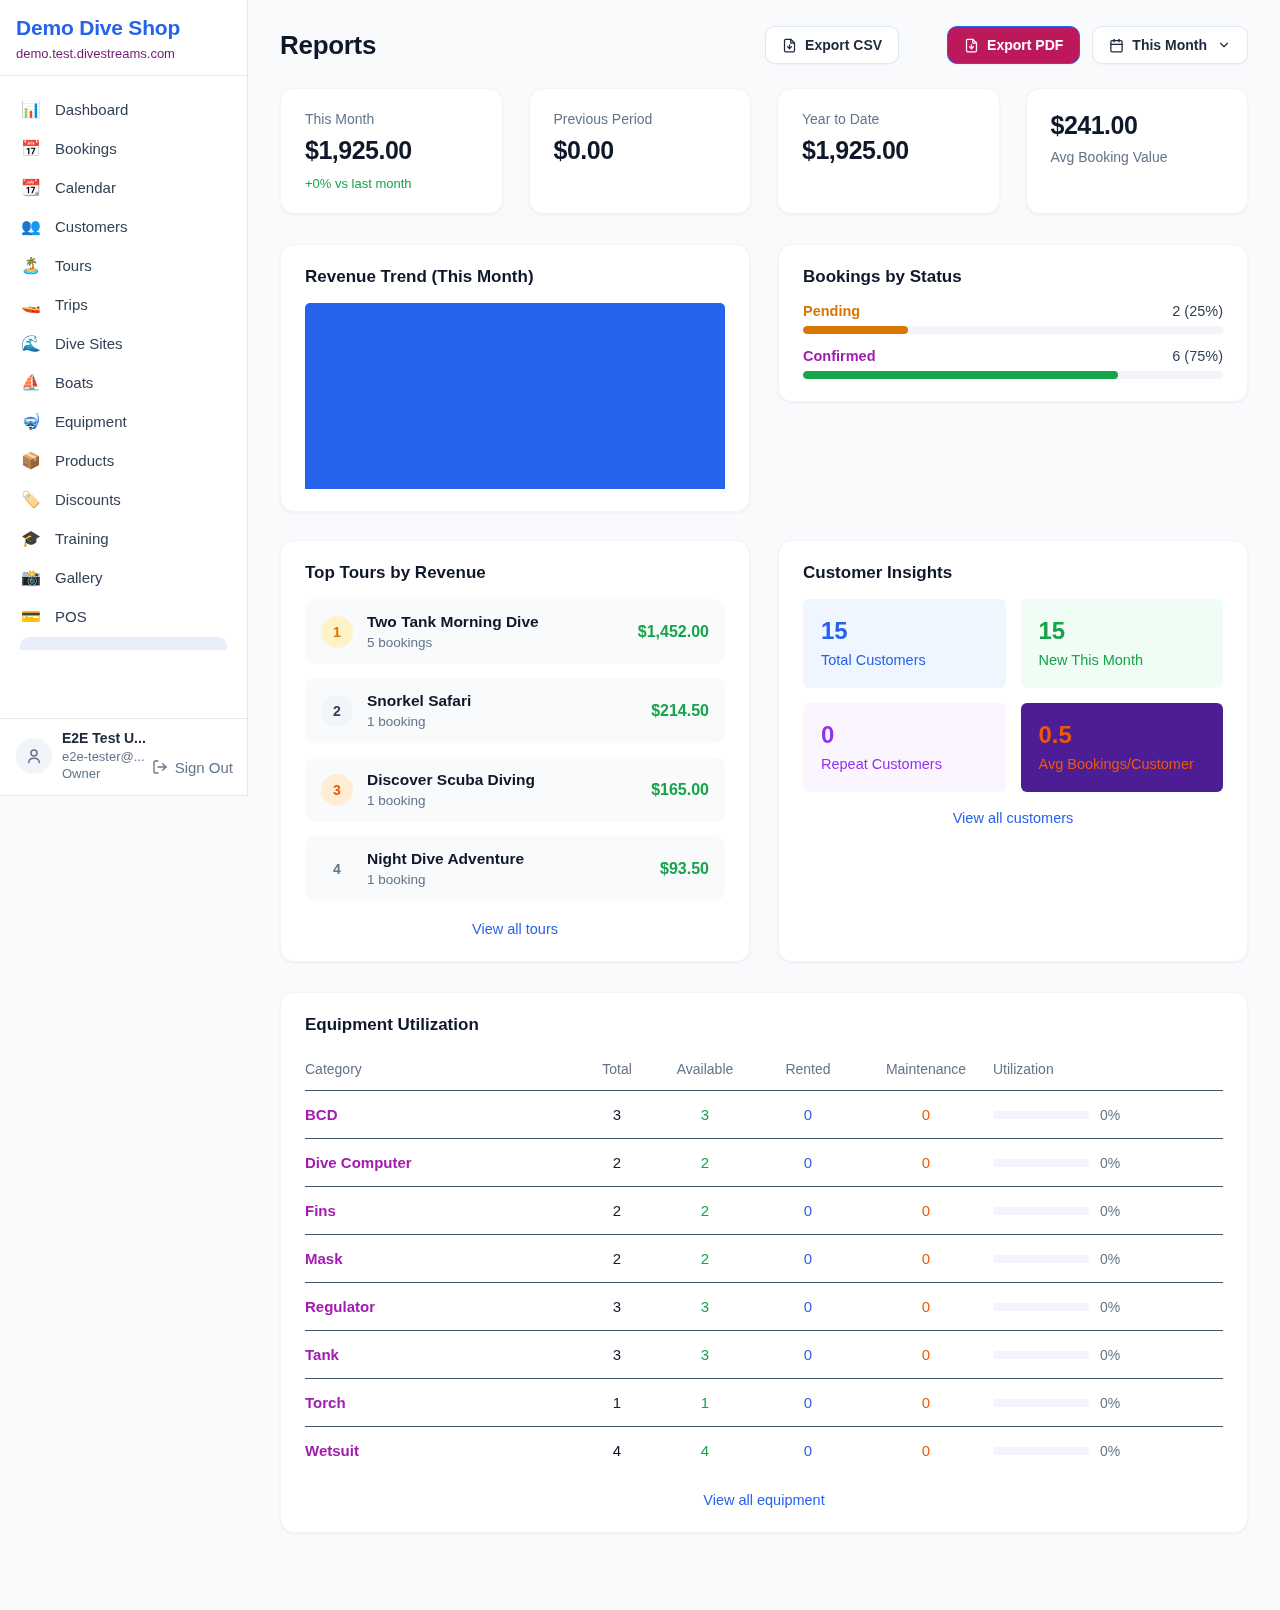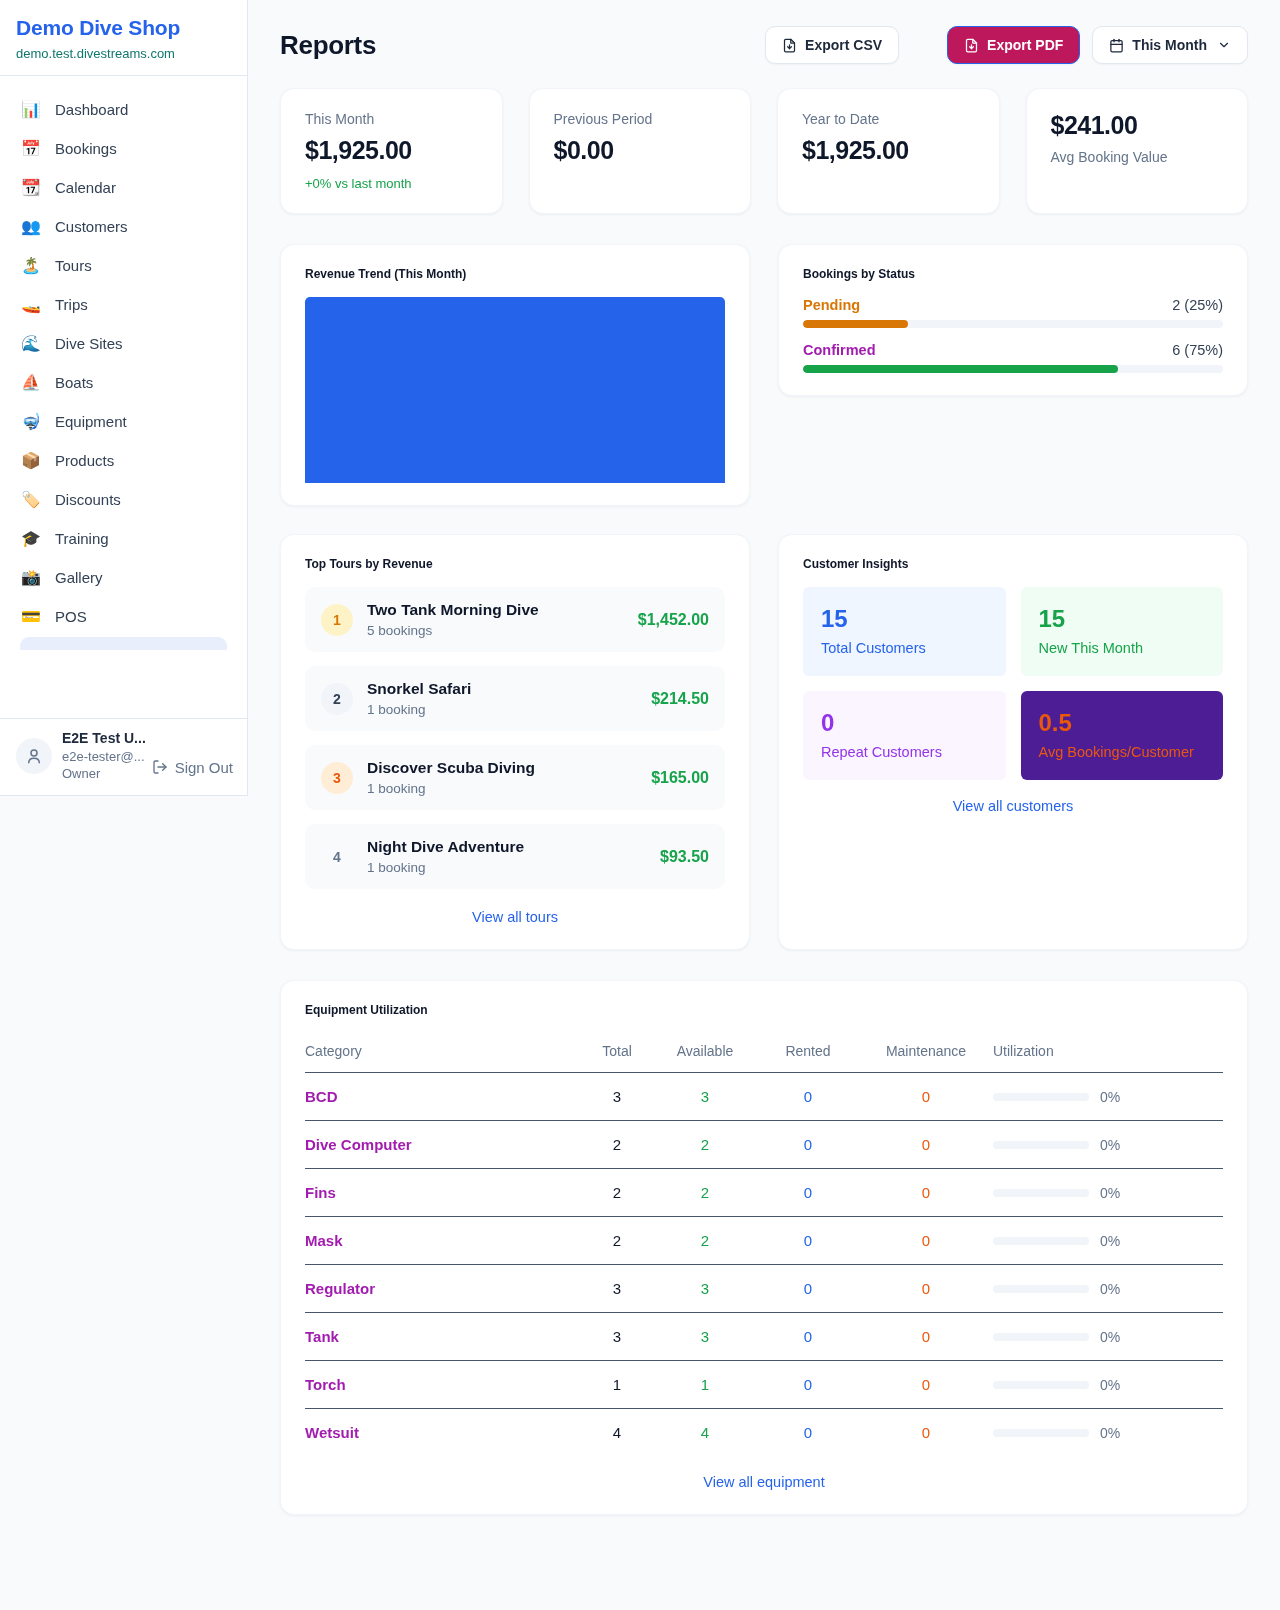--- a/index.html
+++ b/index.html
@@ -11,21 +11,21 @@
     overflow:hidden;
   }
   
   .sidebar {
     position:absolute; top:0; left:0; width:248px; height:796px;
     background:#ffffff; border-right:1px solid #e2e8f0; border-bottom:1px solid #e2e8f0;
     display:flex; flex-direction:column;
   }
   .brand { padding:16px 16px 14px; border-bottom:1px solid #e2e8f0; }
   .brand-title { margin:0 0 6px; font-size:21px; font-weight:bold; color:#2563eb; letter-spacing:-0.2px; }
-  .brand-domain { font-size:13px; color:#0f766e; }
+  .brand-domain { font-size:13px; color:#701a75; }
   .nav { flex:1; padding:14px 10px 0; overflow:hidden; }
   .nav-item { display:flex; align-items:center; gap:13px; padding:10px 10px; border-radius:8px; cursor:pointer; }
   .nav-icon { width:22px; font-size:16px; text-align:center; flex-shrink:0; }
   .nav-label { font-size:15px; color:#334155; }
   .active-peek { height:13px; margin:1px 10px 0; background:#e8eefc; border-radius:9px 9px 0 0; }
   .user-section { border-top:1px solid #e2e8f0; padding:11px 14px 12px 16px; display:flex; gap:10px; }
   .avatar { width:36px; height:36px; border-radius:50%; background:#f1f5f9; color:#64748b;
     display:flex; align-items:center; justify-content:center; flex-shrink:0; margin-top:8px; }
   .user-info { flex:1; min-width:0; }
   .user-name { font-size:14px; font-weight:bold; color:#1e293b; margin-bottom:2px; white-space:nowrap; }
@@ -38,21 +38,21 @@
   .page-title { margin:0; font-size:26px; font-weight:bold; letter-spacing:-0.3px; }
   .header-actions { display:flex; gap:12px; align-items:center; }
   .btn { display:flex; align-items:center; gap:8px; padding:10px 16px; border-radius:10px;
     font-size:14px; font-weight:bold; background:#fff; border:1px solid #e2e8f0; color:#1e293b;
     cursor:pointer; font-family:inherit; box-shadow:0 1px 2px rgba(15,23,42,.04); }
   .btn-primary { background:#be185d; border-color:#2563eb; color:#fff;margin-left:36px; }
   .chev { margin-left:2px; display:flex; }
   
   .card { background:#fff; border-radius:14px; padding:22px 24px; border:1px solid #f1f5f9;
     box-shadow:0 1px 3px rgba(15,23,42,.05); }
-  .card-title { margin:0 0 16px; font-size:12px; font-weight:bold; color:#0f172a; }
+  .card-title { margin:0 0 16px; font-size:17px; font-weight:bold; color:#0f172a; }
   
   .stats-grid { display:grid; grid-template-columns:repeat(4,1fr); gap:26px; margin-bottom:30px; }
   .stat-label { font-size:14px; color:#64748b; margin-bottom:9px; }
   .stat-value { font-size:25px; font-weight:bold; letter-spacing:-0.5px; color:#0f172a; }
   .stat-delta { font-size:13px; color:#16a34a; margin-top:11px; }
   .stat-value-top { margin-bottom:9px; }
   
   .charts-row { display:grid; grid-template-columns:1fr 1fr; gap:28px; align-items:start; margin-bottom:28px; }
   .chart-bar { height:186px; background:#2563eb; border-radius:5px 5px 0 0; margin-top:10px; }
   .status-head { display:flex; justify-content:space-between; align-items:baseline; margin-bottom:7px; margin-top:14px; }

